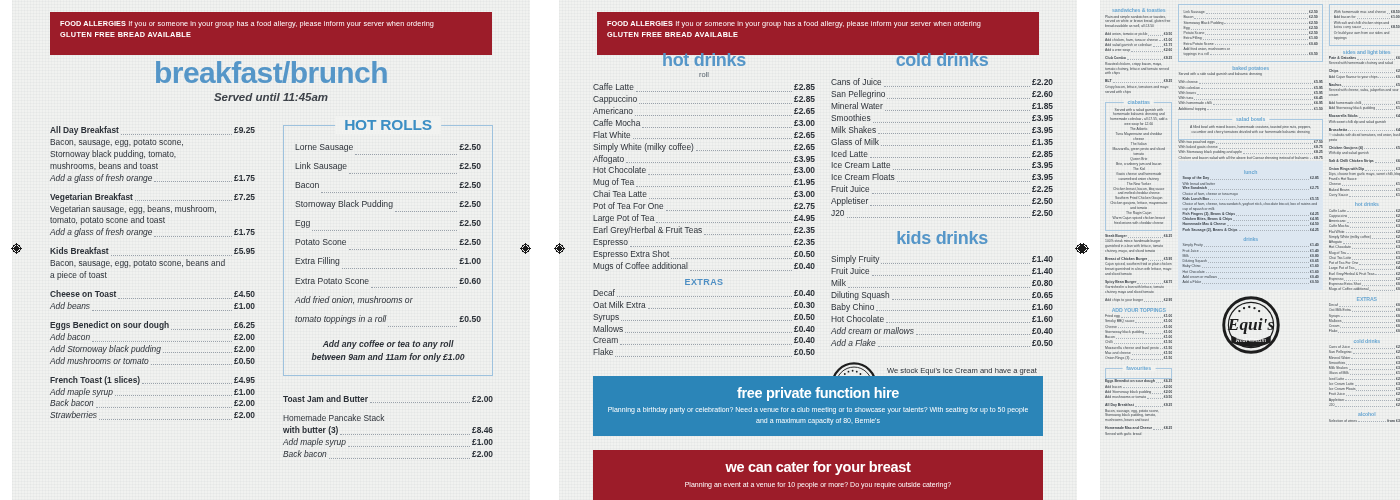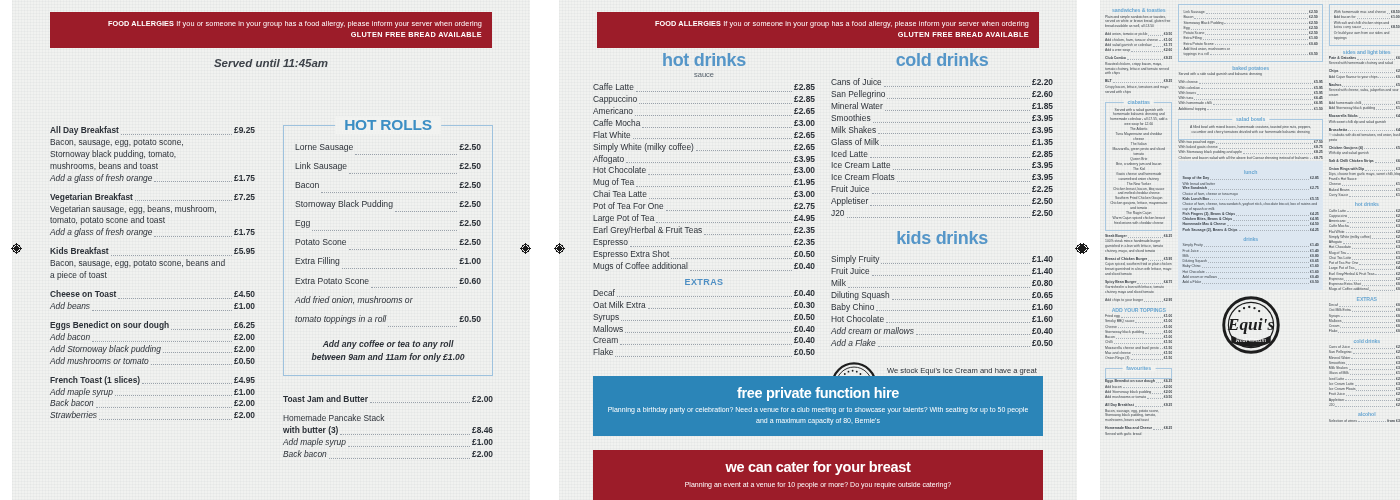--- a/index.html
+++ b/index.html
@@ -40,22 +40,22 @@
     content: ""; position: absolute; background: #1a1a1a;
   }
   .regmark::before { left: 0; top: 5px; width: 11px; height: 1px; }
   .regmark::after  { top: 0; left: 5px; width: 1px; height: 11px; }
 
   
   .allergy-banner {
     position: absolute; left: 38px; right: 38px; top: 12px;
     background: #9c1c29;
     color: #ffffff;
-    text-align: right;
-    padding: 6px 10px 7px;
+    text-align: left;
+    padding: 6px 10px 14px;
     font-size: 7.3px;
     line-height: 1.55;
     letter-spacing: .1px;
   }
   .allergy-banner .bold { font-weight: bold; }
   .allergy-banner .line2 { font-weight: bold; letter-spacing: .35px; }
 
   
   .big-title {
     text-align: center; color: #5596c8;
@@ -184,20 +184,21 @@
 
 <div id="stage">
 
   <div class="panel" id="panel-1">
     <div class="allergy-banner">
       <span class="bold">FOOD ALLERGIES</span><span> If you or someone in your group has a food allergy, please inform your server when ordering</span>
       <div class="line2">GLUTEN FREE BREAD AVAILABLE</div>
     </div>
 
     <div style="position:absolute;left:38px;right:38px;top:56px;">
+      <div class="big-title">breakfast/brunch</div>
       <div class="subtitle">Served until 11:45am</div>
     </div>
 
     <div style="position:absolute;left:38px;top:125px;width:205px;" id="p1-left">
         <div class="row b">
           <span class="nm">All Day Breakfast</span>
           <span class="dots"></span>
           <span class="pr">£9.25</span>
         </div>
         <div class="desc">Bacon, sausage, egg, potato scone,</div>
@@ -373,21 +374,21 @@
   </div>
 
   <div class="panel" id="panel-2">
     <div class="allergy-banner">
       <span class="bold">FOOD ALLERGIES</span><span> If you or someone in your group has a food allergy, please inform your server when ordering</span>
       <div class="line2">GLUTEN FREE BREAD AVAILABLE</div>
     </div>
 
     <div style="position:absolute;left:34px;top:50px;width:222px;">
       <div class="sec-title">hot drinks</div>
-      <div class="sec-sub">sauce</div>
+      <div class="sec-sub">roll</div>
       <div id="p2-hot">
           <div class="row ">
             <span class="nm">Caffe Latte</span>
             <span class="dots"></span>
             <span class="pr">£2.85</span>
           </div>
           <div class="row ">
             <span class="nm">Cappuccino</span>
             <span class="dots"></span>
             <span class="pr">£2.85</span>

